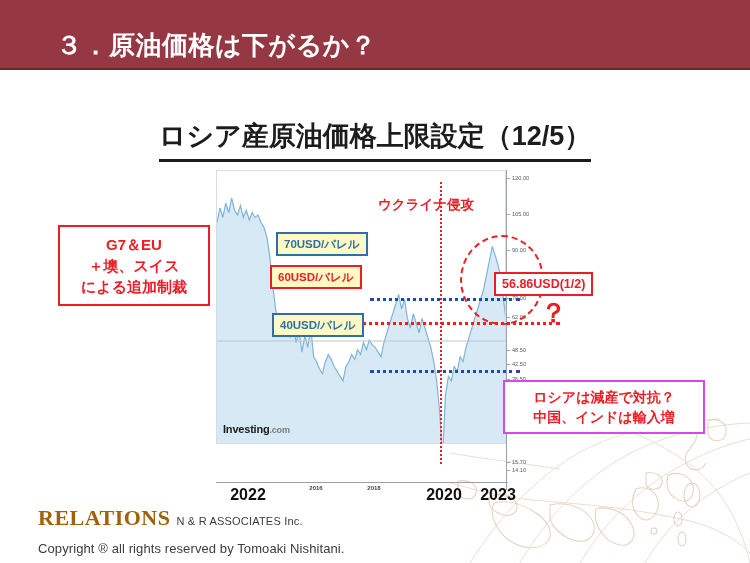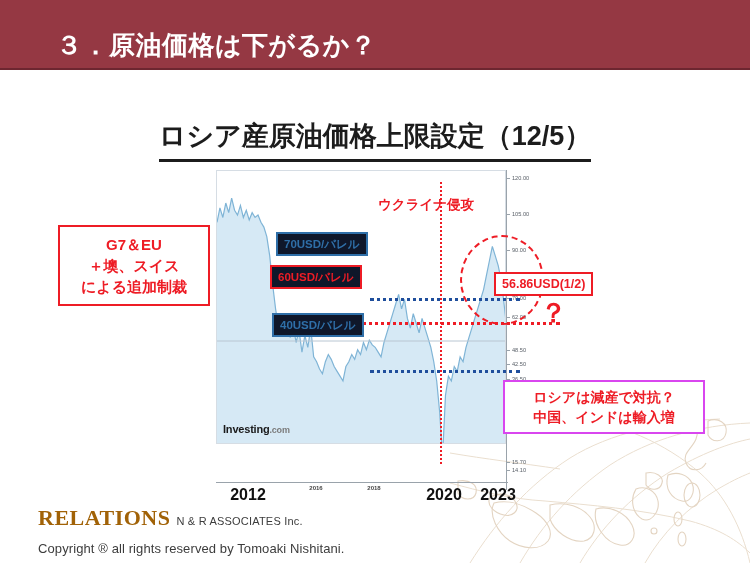--- a/index.html
+++ b/index.html
@@ -150,21 +150,21 @@
     white-space: nowrap;
     color: #111;
     font-weight: bold;
   }
   .x-tick.major { font-size: 16px; top: 4px; }
   .x-tick.minor { font-size: 6px; top: 3px; color: #444; }
 
   
   .level-label {
     position: absolute;
-    background: #0f172a;
+    background: #fef9c3;
     font-size: 11.5px;
     font-weight: bold;
     padding: 3px 6px;
     white-space: nowrap;
     box-sizing: border-box;
     line-height: 14px;
   }
   .level-label.blue {
     border: 2px solid #2f6fa8;
     color: #2f6fa8;
@@ -361,21 +361,21 @@
       <div class="y-tick" style="top: 189.339px;"><span class="tick-mark"></span><span>42.50</span></div>
       <div class="y-tick" style="top: 203.765px;"><span class="tick-mark"></span><span>36.50</span></div>
       <div class="y-tick" style="top: 213.383px;"><span class="tick-mark"></span><span>32.50</span></div>
       <div class="y-tick" style="top: 223px;"><span class="tick-mark"></span><span>28.50</span></div>
       <div class="y-tick" style="top: 287px;"><span class="tick-mark"></span><span>15.70</span></div>
       <div class="y-tick" style="top: 295px;"><span class="tick-mark"></span><span>14.10</span></div>
     </div>
 
   <div id="x-axis">
     <div class="axis-line"></div>
-  <div class="x-tick major" style="left: 32px;">2012</div>
+  <div class="x-tick major" style="left: 32px;">2022</div>
       <div class="x-tick minor" style="left: 100px;">2016</div>
       <div class="x-tick minor" style="left: 158px;">2018</div>
       <div class="x-tick major" style="left: 228px;">2020</div>
       <div class="x-tick major" style="left: 282px;">2023</div>
     </div>
 </div>
 
 <div class="hline" id="line-70" style="top: 298.219px; left: 370px; width: 150px;"></div>
 <div class="hline red-line" id="line-60" style="top: 322.262px; left: 362px; width: 198px;"></div>
 <div class="hline" id="line-40" style="top: 370.35px; left: 370px; width: 150px;"></div>

